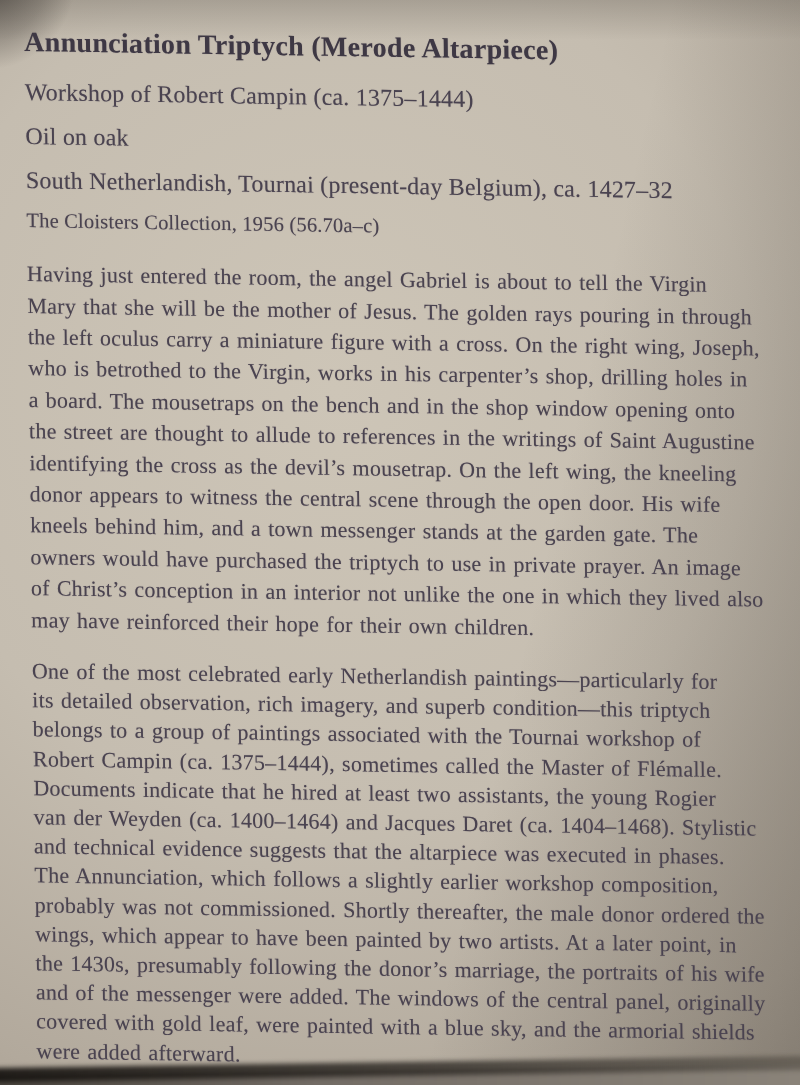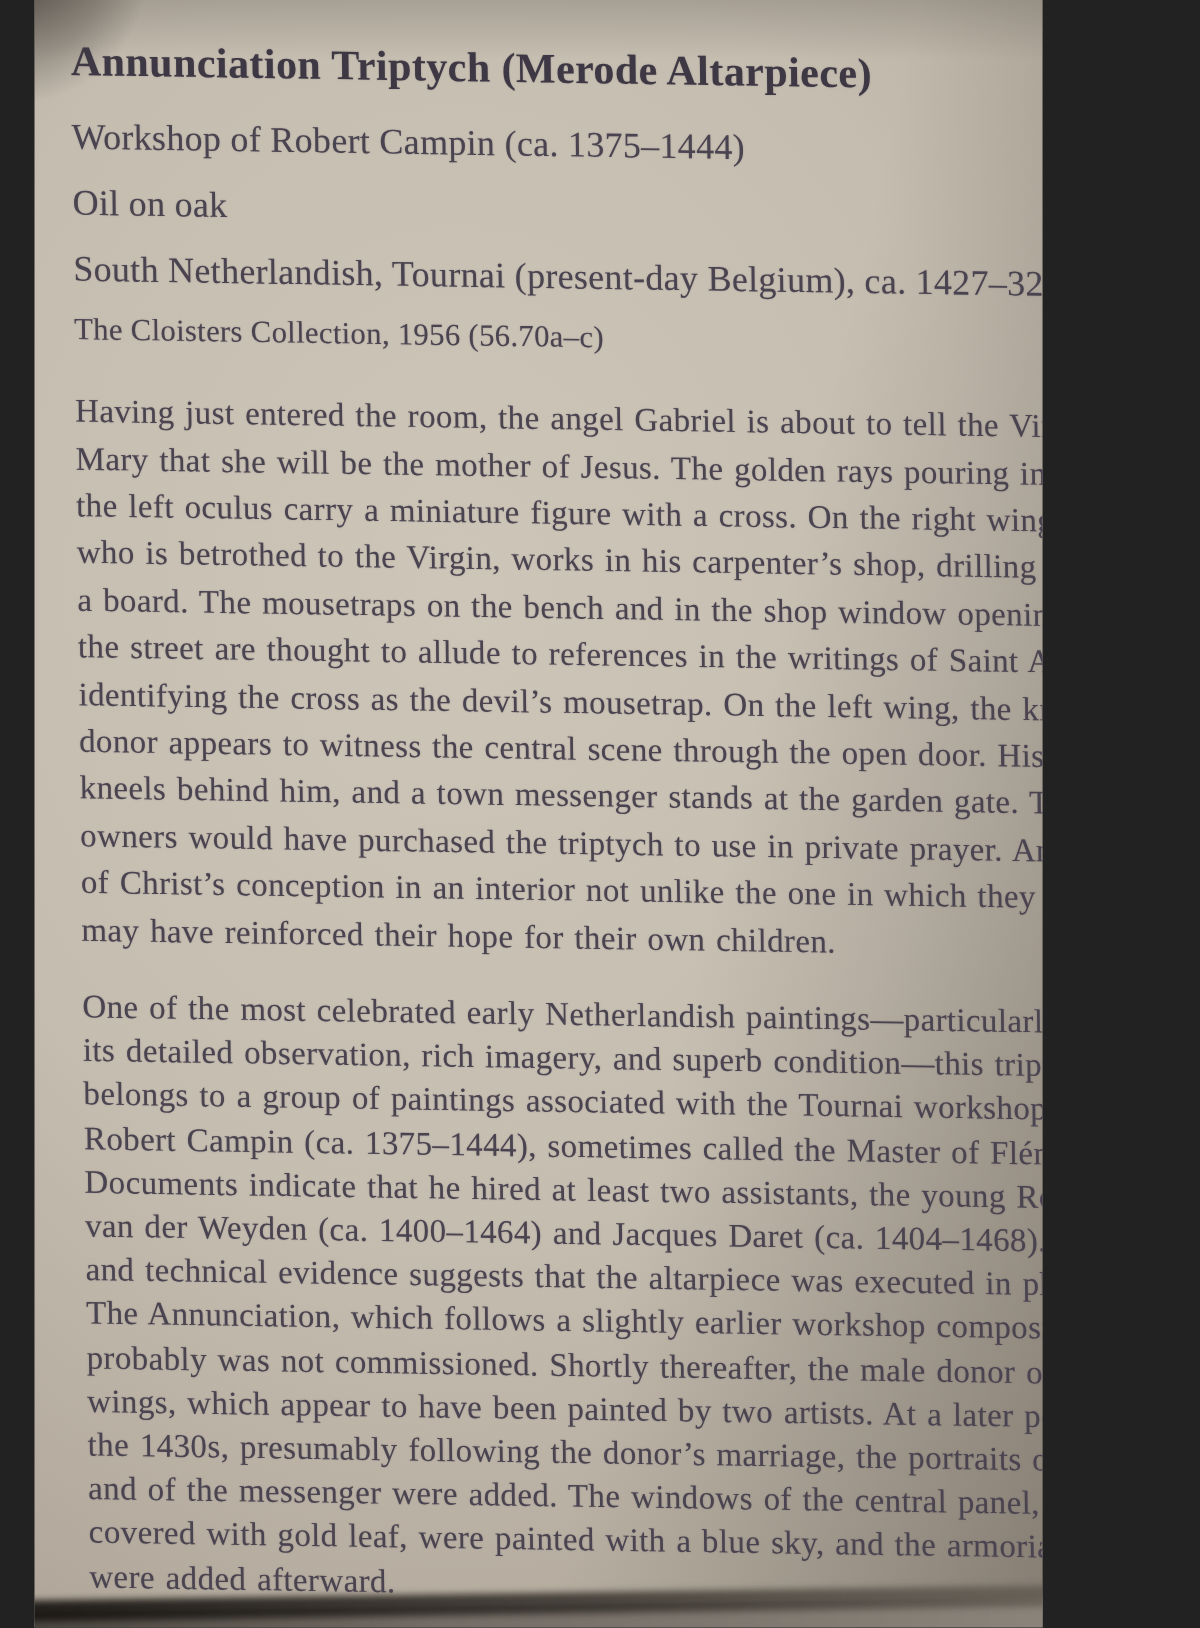--- a/index.html
+++ b/index.html
@@ -7,31 +7,30 @@
     --paper-light: #cdc5b7;
     --paper-shade: #958c7f;
     --ink: #4a4350;
     --ink-dark: #3e3844;
     --shadow-dark: #1d1a17;
     --wall-gray: #8b847a;
   }
   html, body { margin: 0; padding: 0; background: #222; }
   .photo {
     position: relative;
-    width: 672px;
+    width: 800px;
     height: 1085px;
     overflow: hidden;
     font-family: "Liberation Serif", "DejaVu Serif", serif;
     background-color: var(--paper);
     background:
       radial-gradient(circle 115px at -14px -20px, rgba(28,24,22,.58), rgba(28,24,22,.24) 52%, rgba(28,24,22,0) 78%),
       linear-gradient(to bottom, rgba(88,82,74,.28), rgba(88,82,74,0) 40px),
       linear-gradient(283deg, rgba(70,64,57,.36), rgba(70,64,57,0) 36%),
       radial-gradient(ellipse 125% 95% at 42% 36%, var(--paper-light) 0%, var(--paper) 42%, #b2a99c 72%, var(--paper-shade) 100%);
-    margin-left: 23px;
   }
   .wall-strip {
     position: absolute; left: -14px; right: -14px; top: 1070px; height: 44px;
     background: linear-gradient(to right, #49443d, #736c65 40%, var(--wall-gray));
     transform: rotate(-0.85deg);
     filter: blur(1.2px);
   }
   .bottom-shadow {
     position: absolute; left: -14px; right: -14px; top: 1062px; height: 14px;
     background: linear-gradient(to right, rgba(24,21,18,.95), rgba(45,41,36,.8) 55%, rgba(73,68,60,.5));

